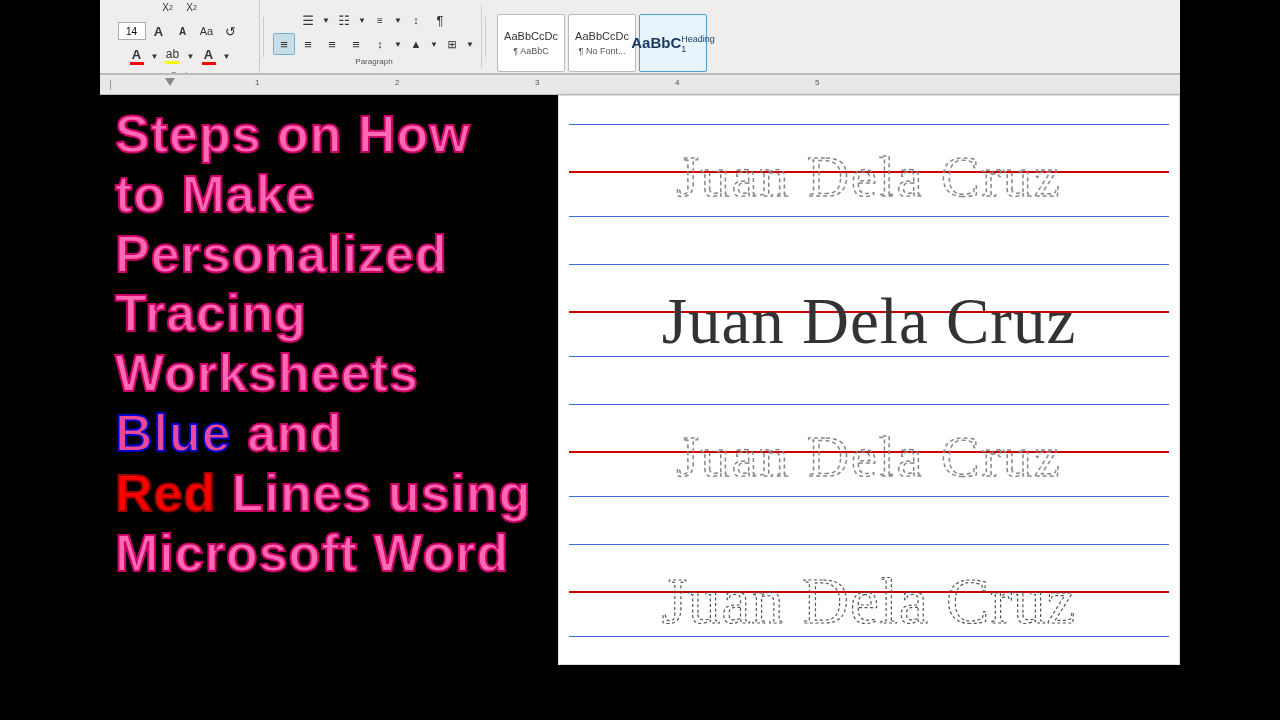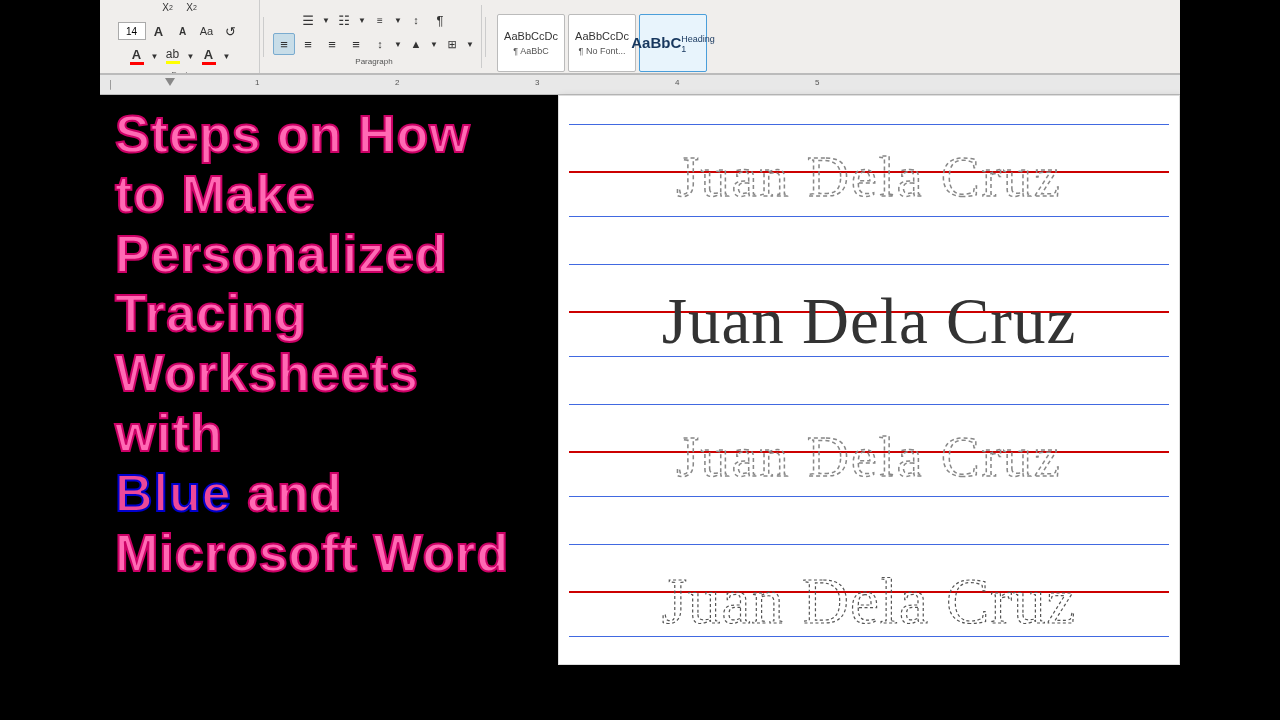--- a/index.html
+++ b/index.html
@@ -274,23 +274,25 @@
       
     </div>
   </div>
 </div>
 
 <div class="overlay-text">
   <div class="overlay-line">Steps on How</div>
   <div class="overlay-line">to Make Personalized</div>
   <div class="overlay-line">Tracing</div>
   <div class="overlay-line">Worksheets</div>
-  <div class="overlay-line">with</div>
   <div class="overlay-line">
     <span class="word-blue">Blue</span><span> and</span>
+  </div>
+  <div class="overlay-line">
+    <span class="word-red">Red</span><span> Lines using</span>
   </div>
   <div class="overlay-line">Microsoft Word</div>
 </div>
 
 <div class="word-page">
 
   <div style="position:relative;height:130px;margin:10px 10px 0 10px;">
 
     <div style="position:absolute;left:0;right:0;top:18px;height:1px;background:#4169e1;"></div>
     <div style="position:absolute;left:0;right:0;top:65px;height:1.5px;background:#cc0000;"></div>

